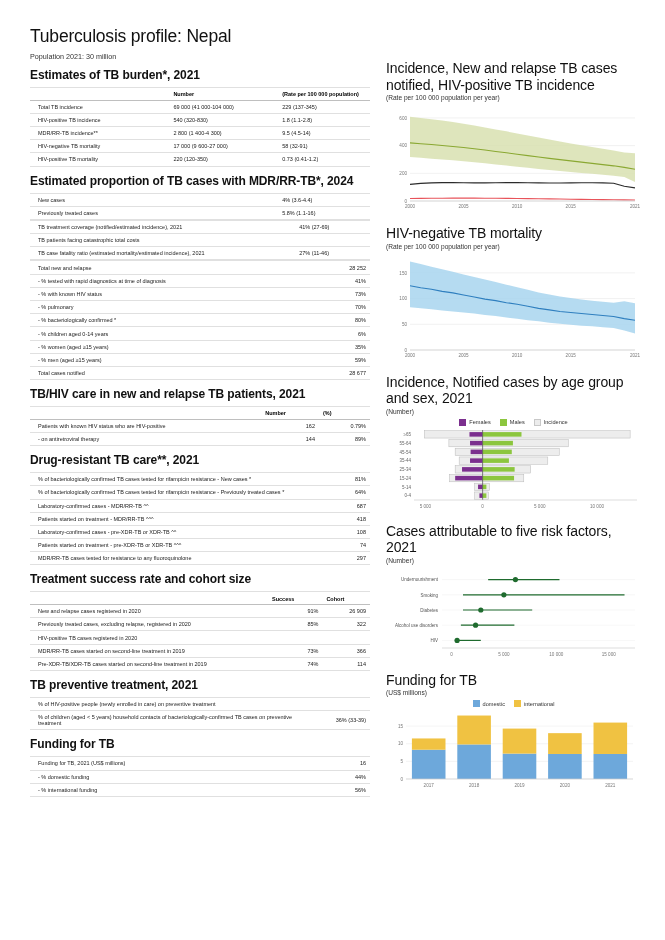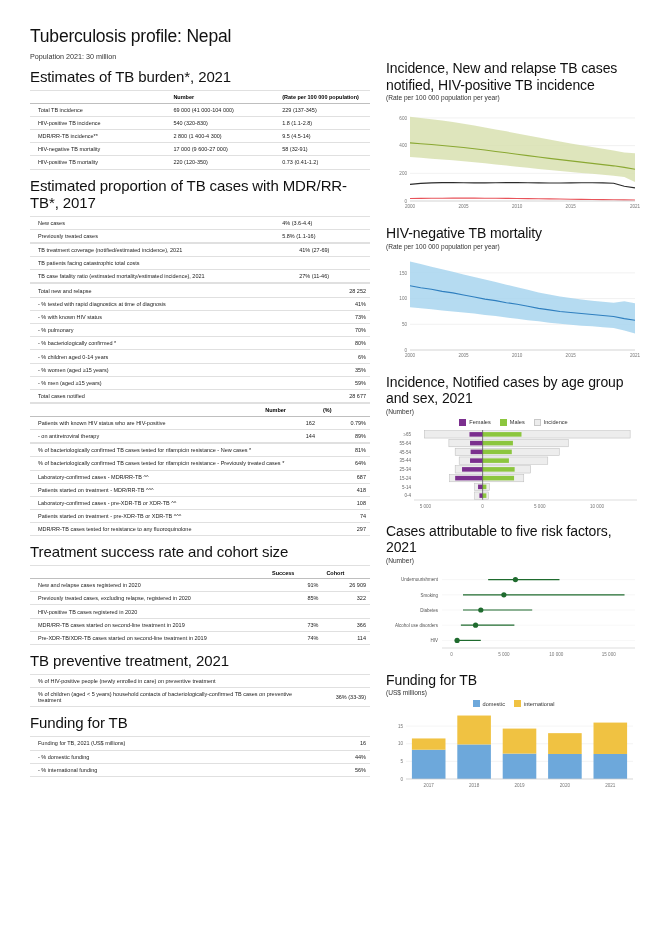--- a/index.html
+++ b/index.html
@@ -11,21 +11,21 @@
     color: #1a1a1a;
     overflow: hidden;
   }
   .page { position: relative; width: 546px; height: 940px; padding: 26px 26px 0 30px; }
   .cols { display: flex; gap: 16px; }
   .col-left { width: 340px; flex: 0 0 340px; }
   .col-right { width: 255px; flex: 0 0 255px; padding-top: 34px; }
 
   h1.doc-title { font-size: 17.5px; font-weight: 400; margin: 0 0 5px 0; letter-spacing: -0.2px; color:#111; }
   .pop { font-size: 7.2px; color:#333; margin: 0 0 4px 0; }
-  h2.sec { font-size: 15px; font-weight: 400; margin: 7px 0 5px 0; color:#111; letter-spacing:-0.1px; }
+  h2.sec { font-size: 12px; font-weight: 700; margin: 7px 0 5px 0; color:#111; letter-spacing:-0.1px; }
 
   table.t { width: 100%; border-collapse: collapse; table-layout: fixed; }
   table.t td, table.t th { font-size: 5.5px; padding: 3.1px 4px; vertical-align: middle; font-weight: 400; }
   table.t tr.hdr th { font-weight: bold; font-size: 5.5px; border-bottom: 0.8px solid #bfbfbf; padding-bottom: 2.5px; text-align: left; color:#000; }
   table.t tbody tr { border-bottom: 0.6px solid #e0e0e0; }
   table.t tbody tr:first-child { border-top: 0.6px solid #e0e0e0; }
   td.lbl { text-align: left; color:#222; }
   td.num, th.num { text-align: left; }
   td.right, th.right { text-align: right; }
   .pad-l { padding-left: 8px !important; }
@@ -86,21 +86,21 @@
               <td class="num">58 (32-91)</td>
             </tr>
           <tr>
               <td class="lbl pad-l">HIV-positive TB mortality</td>
               <td class="num">220 (120-350)</td>
               <td class="num">0.73 (0.41-1.2)</td>
             </tr>
         </tbody>
       </table>
 
-      <h2 class="sec">Estimated proportion of TB cases with MDR/RR-TB*, 2017</h2>
+      <h2 class="sec">Estimated proportion of TB cases with MDR/RR-TB*, 2024</h2>
       <table class="t">
         <colgroup>
             <col style="width:73%">
             <col style="width:27%">
           </colgroup>
         <tbody>
           <tr>
               <td class="lbl pad-l">New cases</td>
               <td class="num">4% (3.6-4.4)</td>
             </tr>
@@ -170,20 +170,21 @@
               <td class="lbl pad-l">- % men (aged ≥15 years)</td>
               <td class="right">59%</td>
             </tr>
           <tr>
               <td class="lbl pad-l">Total cases notified</td>
               <td class="right">28 677</td>
             </tr>
         </tbody>
       </table>
 
+      <h2 class="sec">TB/HIV care in new and relapse TB patients, 2021</h2>
       <table class="t">
         <colgroup>
             <col style="width:68%">
             <col style="width:17%">
             <col style="width:15%">
           </colgroup>
         <tbody>
             <tr class="hdr">
           <th></th>
           <th class="right">Number</th>
@@ -197,20 +198,21 @@
               <td class="right">0.79%</td>
             </tr>
           <tr>
               <td class="lbl pad-l">- on antiretroviral therapy</td>
               <td class="right">144</td>
               <td class="right">89%</td>
             </tr>
         </tbody>
       </table>
 
+      <h2 class="sec">Drug-resistant TB care**, 2021</h2>
       <table class="t">
         <colgroup>
             <col style="width:86%">
             <col style="width:14%">
           </colgroup>
         <tbody>
           <tr>
               <td class="lbl pad-l">% of bacteriologically confirmed TB cases tested for rifampicin resistance - New cases *</td>
               <td class="right">81%</td>
             </tr>

